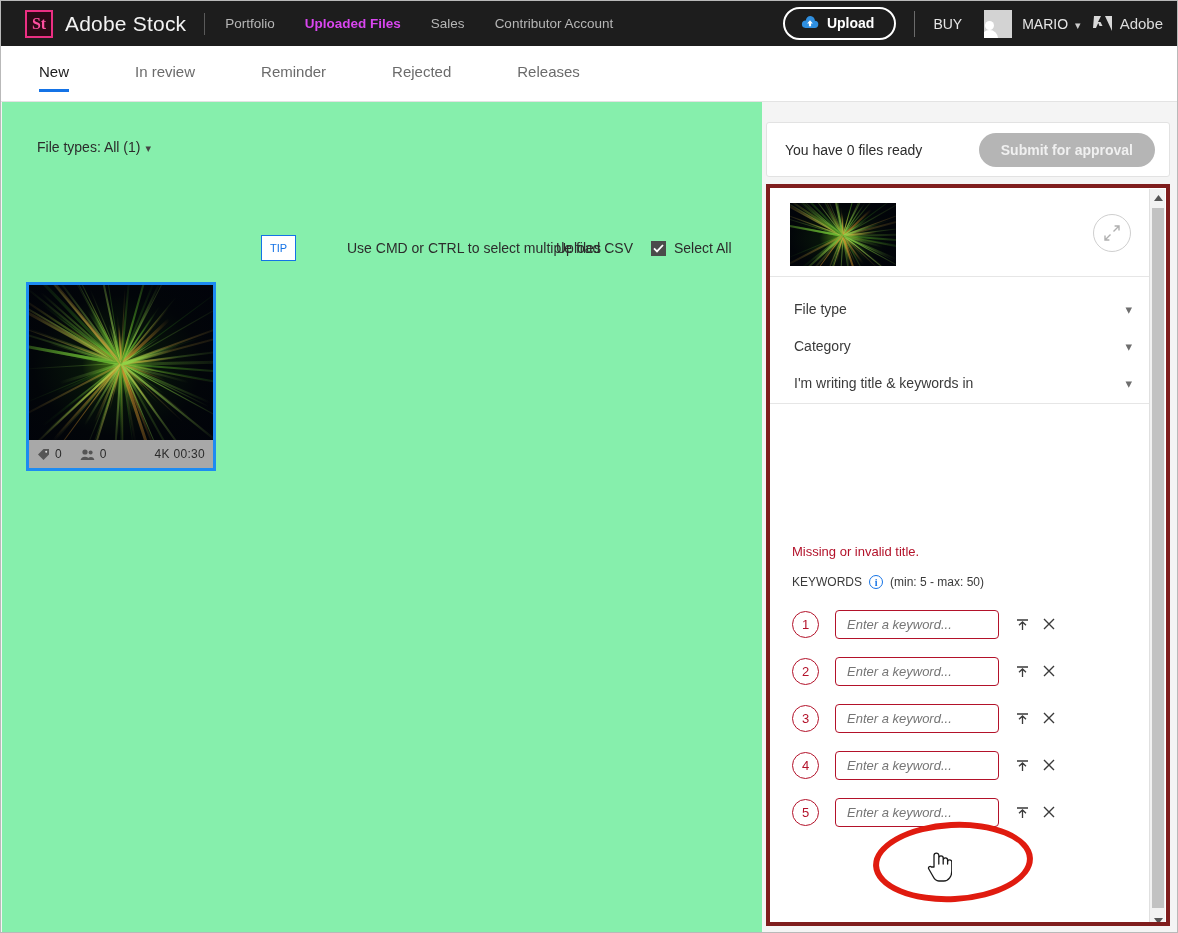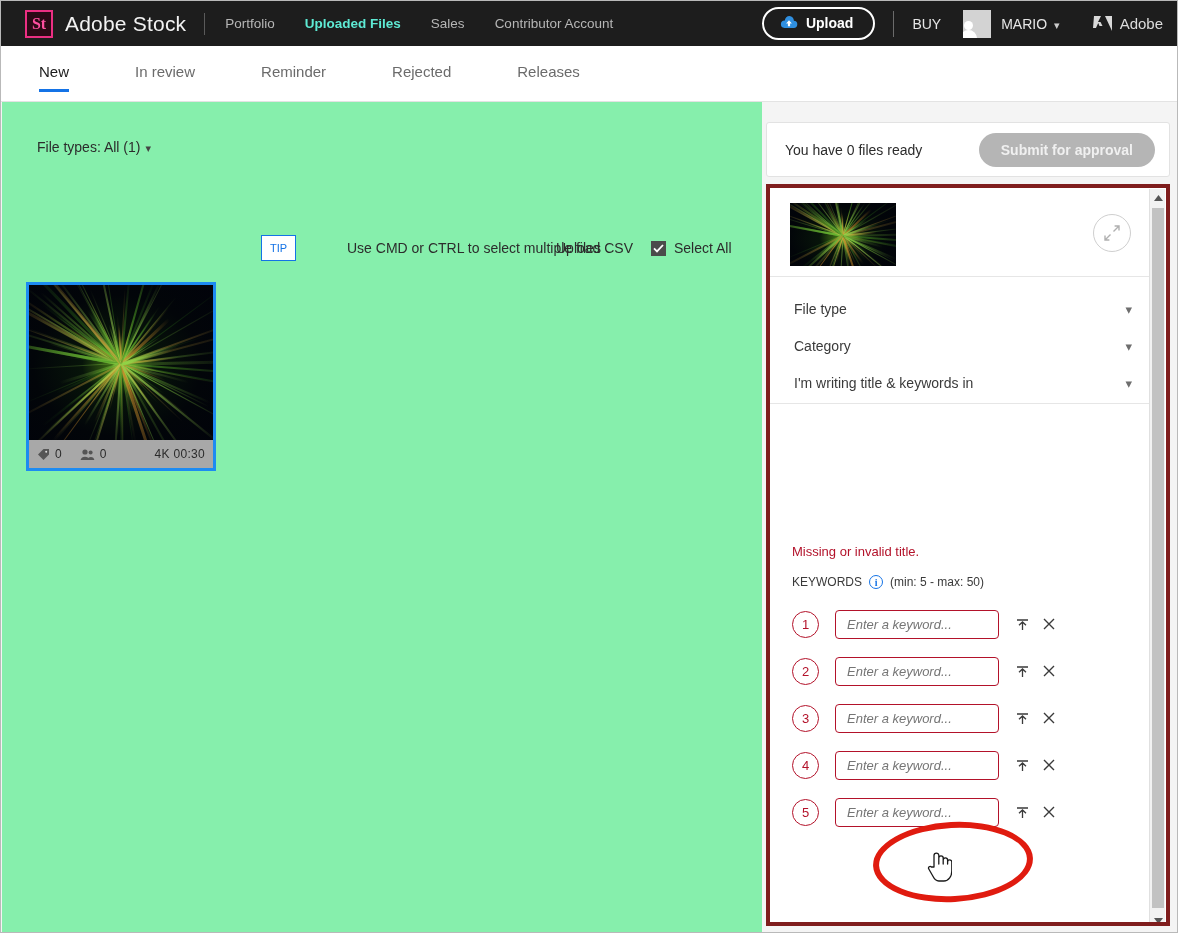--- a/index.html
+++ b/index.html
@@ -43,21 +43,21 @@
     font-weight: 400;
   }
   .nav-sep {
     width: 1px; height: 22px; background: #5a5a5a; margin-right: 20px;
   }
   .nav-link {
     color: #b6b6b6; font-size: 13.5px;
     margin-right: 30px; white-space: nowrap;
     cursor: pointer;
   }
-  .nav-link.active { color: #5eead4; font-weight: bold; }
+  .nav-link.active { color: #d946ef; font-weight: bold; }
   .topnav-right {
     margin-left: auto; display: flex; align-items: center;
     padding-right: 16px;
   }
   .upload-btn {
     border: 2px solid #ffffff; border-radius: 20px;
     color: #fff; font-size: 14px; font-weight: bold;
     padding: 6px 20px 7px 16px;
     display: flex; align-items: center; gap: 8px;
     white-space: nowrap; cursor: pointer;
@@ -69,21 +69,21 @@
   .avatar {
     width: 28px; height: 28px; background: #d3d3d3;
     margin-left: 22px; margin-right: 10px;
     display: flex; align-items: flex-end; justify-content: center;
     overflow: hidden; flex: 0 0 auto;
   }
   .avatar .head { width: 9px; height: 9px; border-radius: 50%; background: #fff; position: relative; top: -8px;}
   .avatar .body { width: 17px; height: 9px; border-radius: 9px 9px 0 0; background: #fff; position: relative; left: -13px; top: 1px;}
   .user-name { color: #e6e6e6; font-size: 14px; white-space: nowrap; cursor: pointer;}
   .caret { display:inline-block; margin-left: 7px; font-size: 11px; color: #ccc;}
-  .adobe-wrap { display:flex; align-items:center; margin-left: 33px; cursor:pointer;}
+  .adobe-wrap { display:flex; align-items:center; margin-left: 12px; cursor:pointer;}
   .adobe-a { width: 20px; height: 17px; margin-right: 7px; }
   .adobe-txt { color: #dcdcdc; font-size: 15px; }
 
   
   .tabbar {
     position: absolute; top: 45px; left: 0;
     width: 1178px; height: 56px;
     background: #ffffff;
     border-bottom: 1px solid #e3e3e3;
     display: flex; align-items: flex-start;

